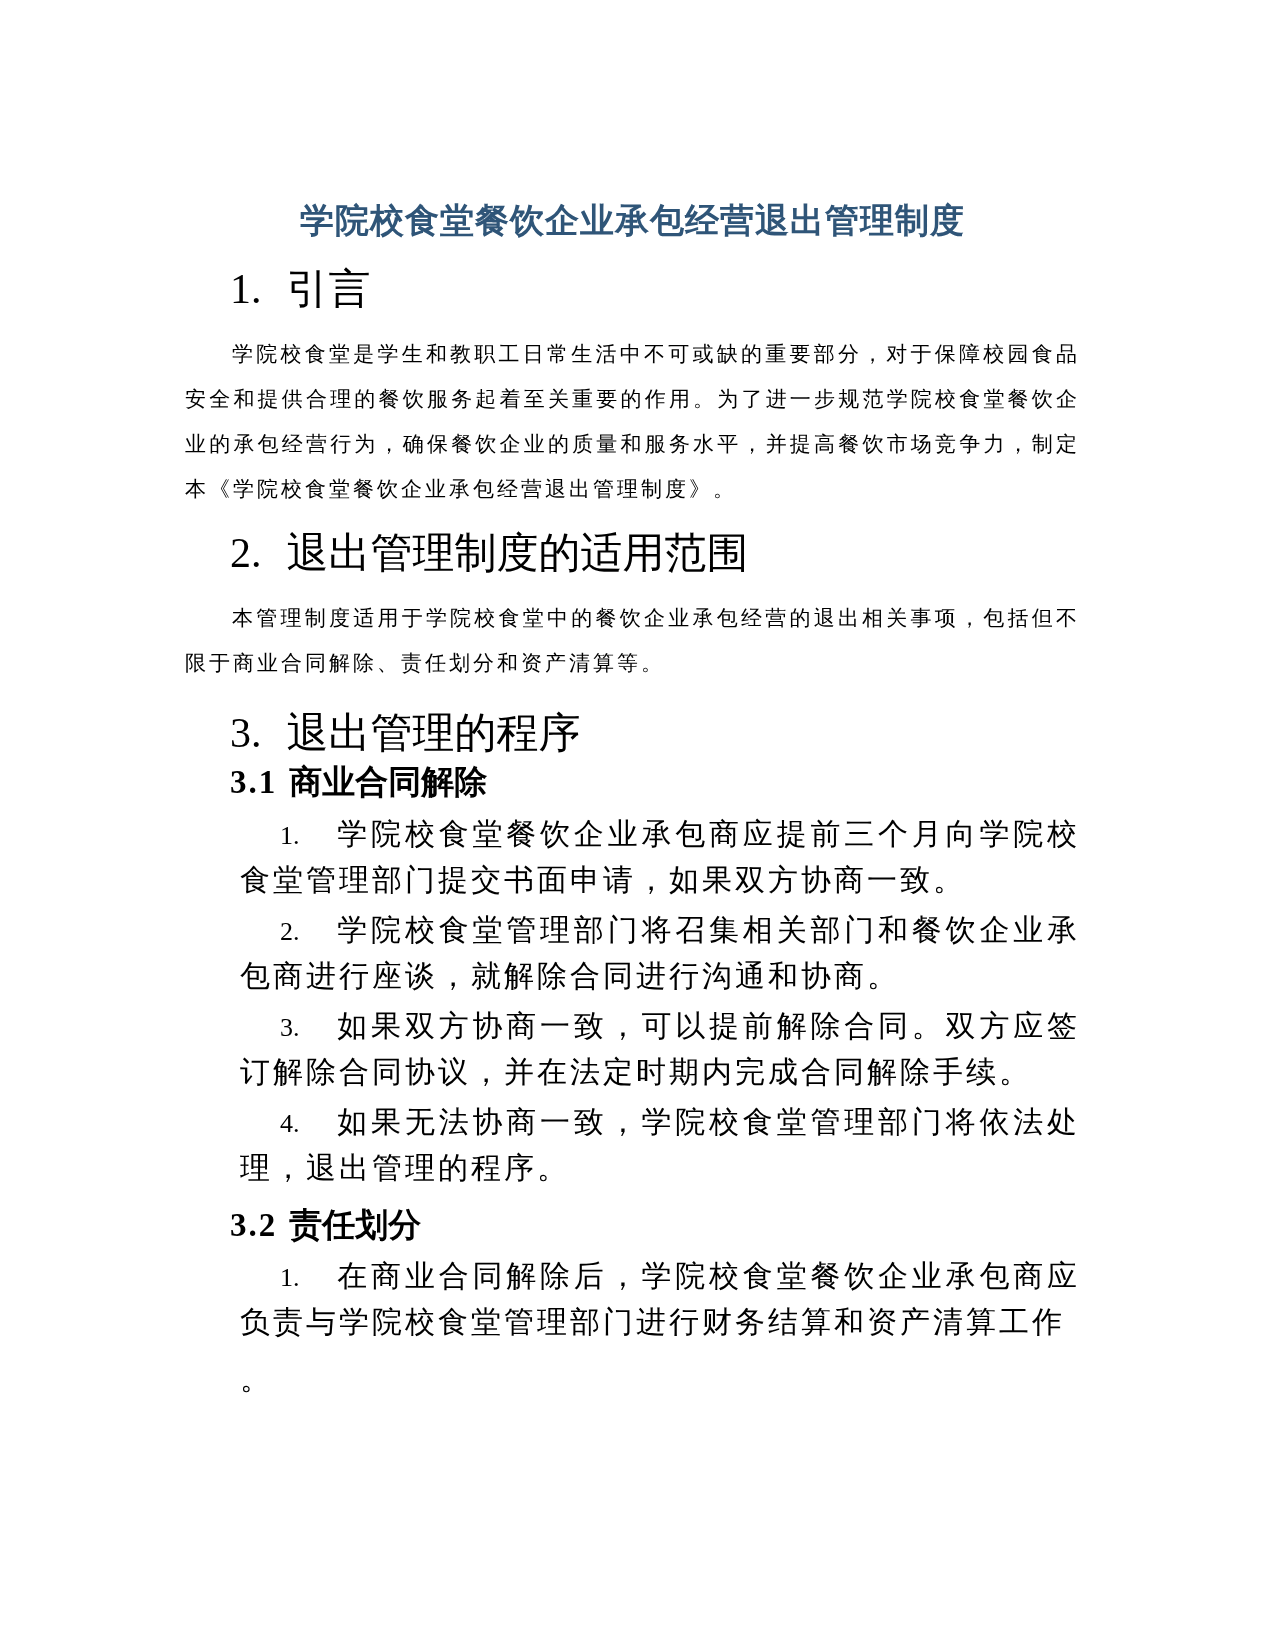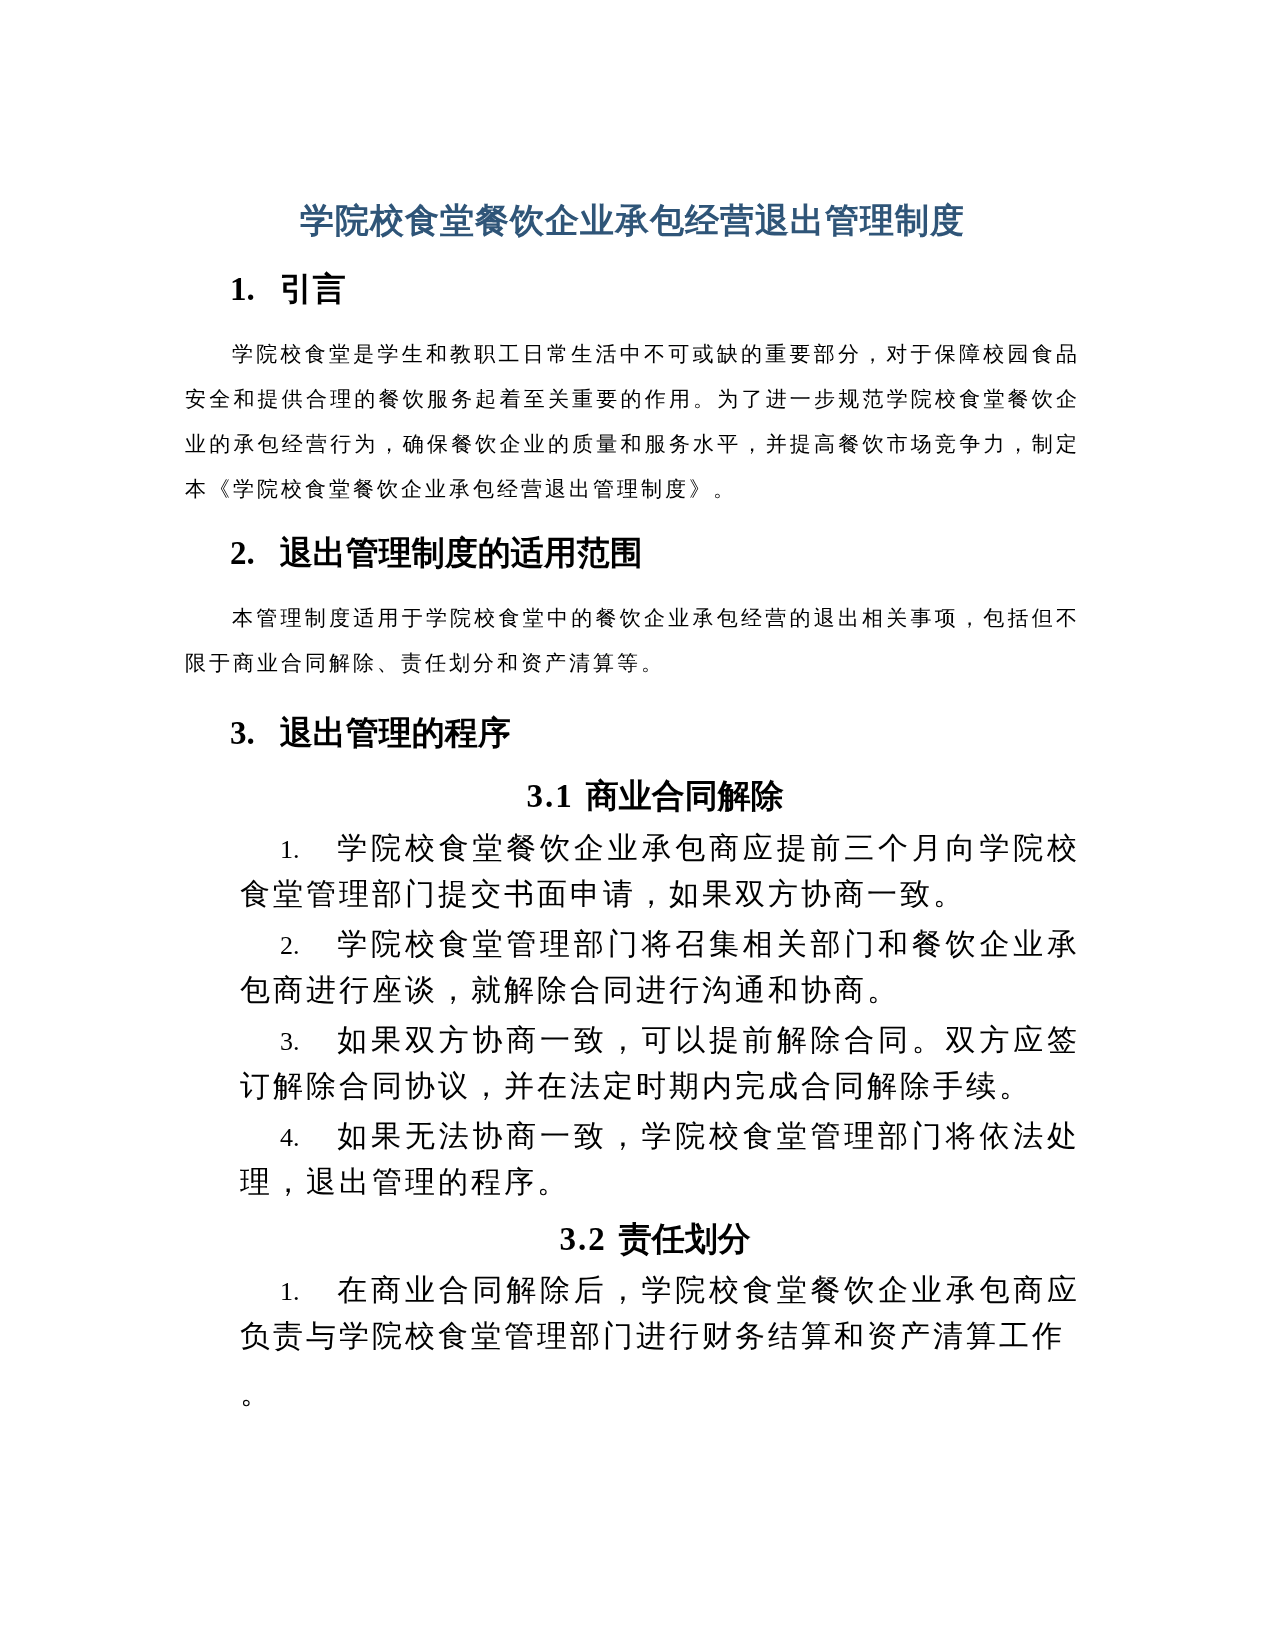--- a/index.html
+++ b/index.html
@@ -22,38 +22,37 @@
     font-family: "Liberation Sans", "DejaVu Sans", sans-serif;
     font-weight: bold;
     font-size: 34px;
     line-height: 44px;
     text-align: center;
     letter-spacing: 1px;
     color: #2f5578;
   }
   .h1 {
     font-family: "Liberation Sans", "DejaVu Sans", sans-serif;
-    font-weight: bold;
-    font-size: 33px;
+    font-weight: normal;
+    font-size: 42px;
     line-height: 43px;
     margin: 25px 0 0 45px;
     letter-spacing: 0;
   }
   .h1 .hnum {
     font-family: "Liberation Serif", "DejaVu Serif", serif;
     margin-right: 25px;
   }
   .h2 {
     font-family: "Liberation Sans", "DejaVu Sans", sans-serif;
     font-weight: bold;
     font-size: 33px;
     line-height: 43px;
-    margin: 19px 0 0 45px;
+    margin: 5px 0 0 45px;
     letter-spacing: 0;
-    text-align: center;
   }
   .h2 .hnum {
     font-family: "Liberation Serif", "DejaVu Serif", serif;
     letter-spacing: 2px;
     margin-right: 12px;
   }
   .para {
     font-size: 21px;
     line-height: 45px;
     letter-spacing: 3px;

